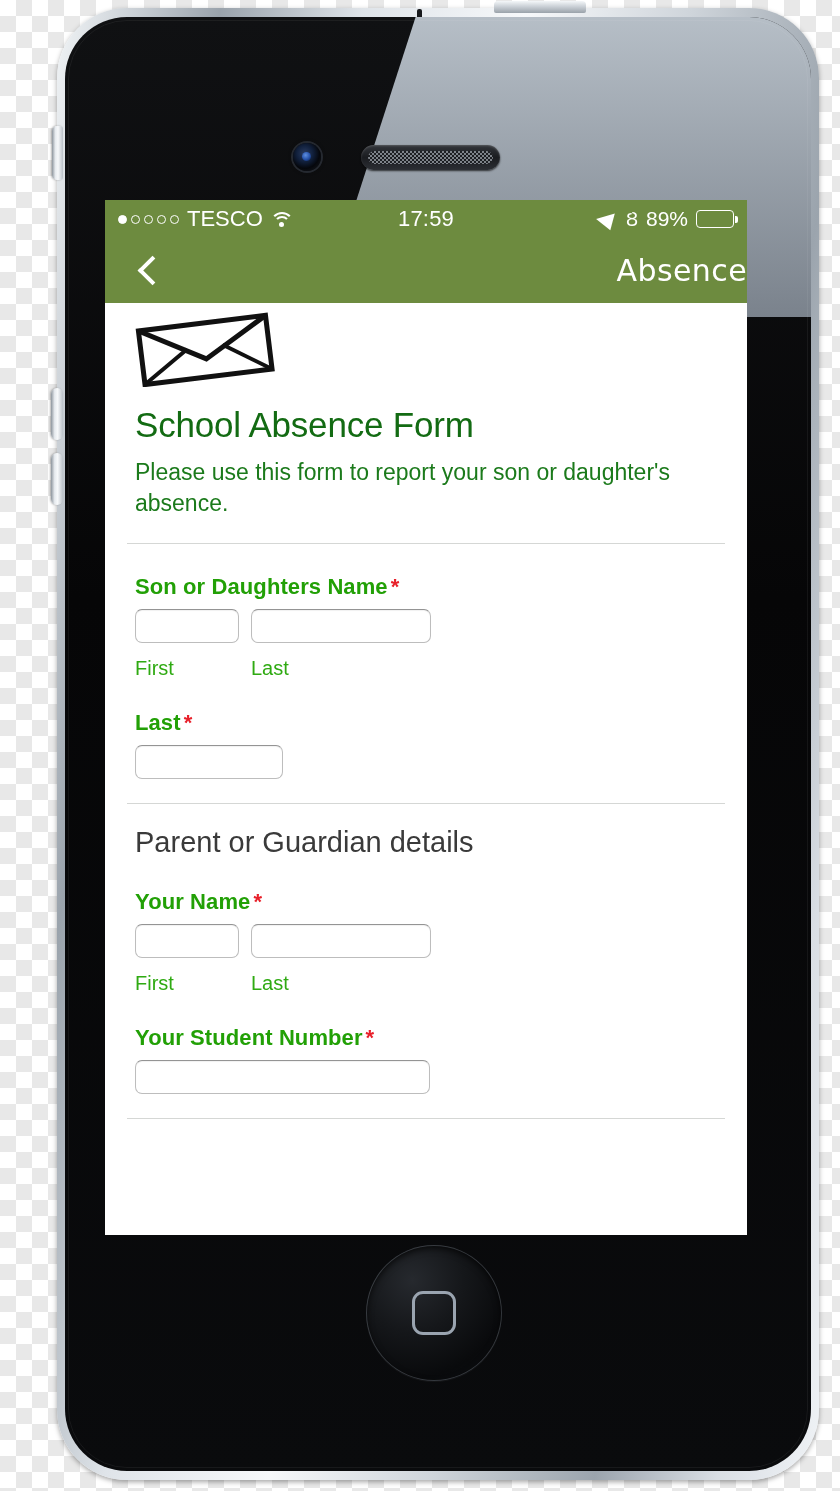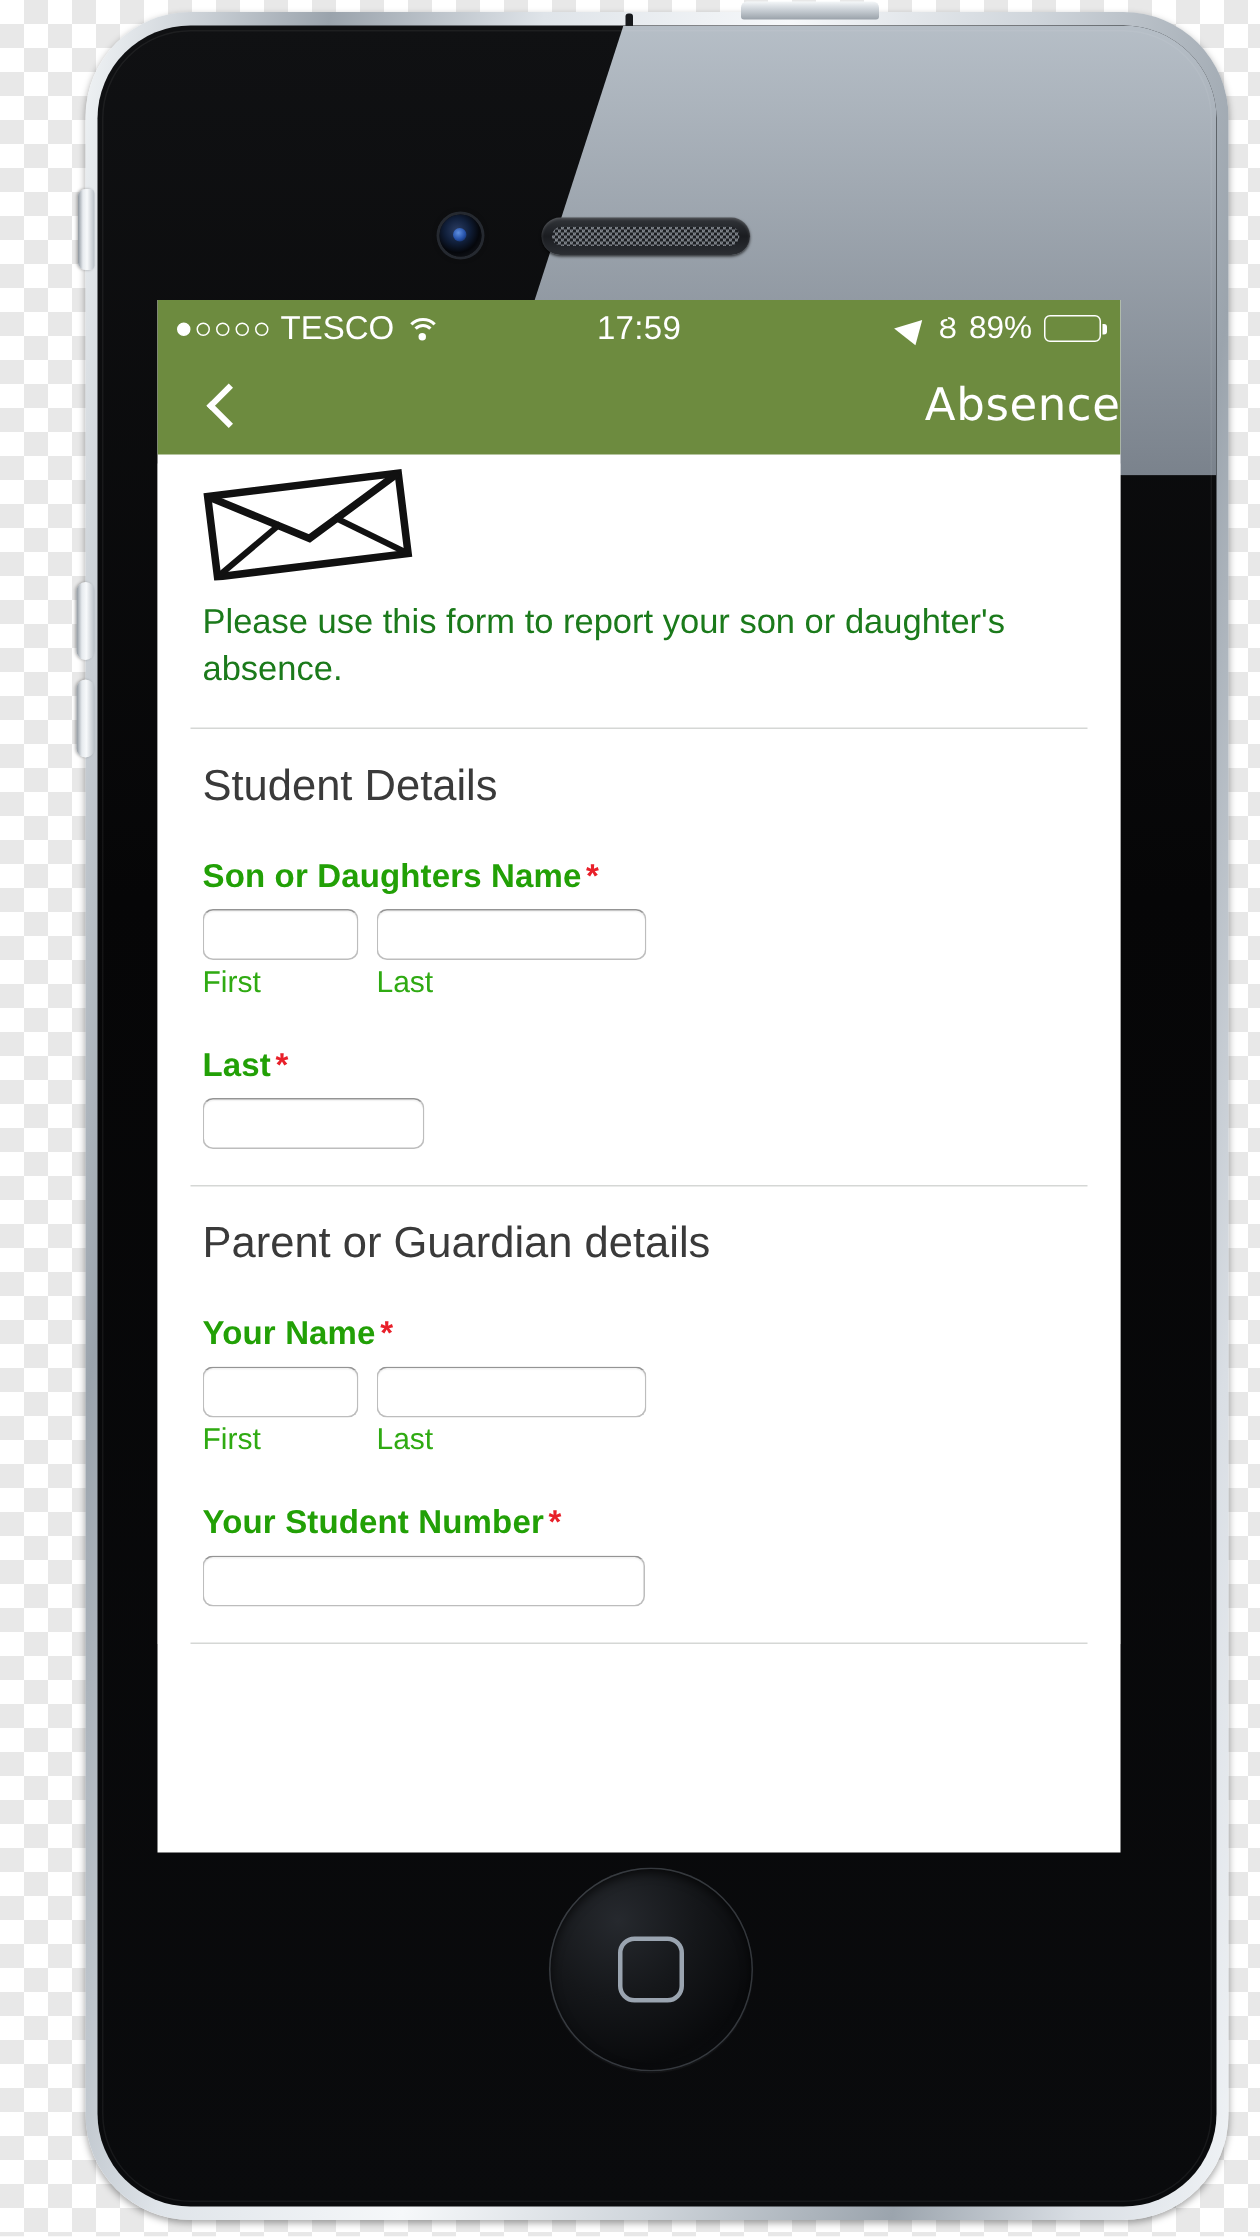--- a/index.html
+++ b/index.html
@@ -334,21 +334,21 @@
     outline: none;
     font-size: 18px;
     padding: 0 7px;
     font-family: "Liberation Sans", sans-serif;
   }
   .tbox.w-first { width: 104px; }
   .tbox.w-last  { width: 180px; }
   .tbox.w-class { width: 148px; }
   .tbox.w-phone { width: 295px; }
 
-  .sublabels { display: flex; gap: 12px; margin-top: 4px; }
+  .sublabels { display: flex; gap: 12px; margin-top: 14px; }
   .sublabel {
     color: #2faa12;
     font-size: 20px;
   }
   .sublabel.w-first { width: 104px; }
   .sublabel.w-last  { width: 180px; }
 </style>
 </head>
 <body>
 
@@ -422,24 +422,24 @@
         <svg viewBox="0 0 152 78" width="152" height="78" aria-hidden="true">
           <g transform="rotate(-7 76 39)">
             <rect x="12" y="14" width="128" height="54" fill="#ffffff" stroke="#111111" stroke-width="5"></rect>
             <path d="M12 14 L76 50 L140 14" fill="none" stroke="#111111" stroke-width="5"></path>
             <path d="M12 68 L58 38" fill="none" stroke="#111111" stroke-width="4"></path>
             <path d="M140 68 L94 38" fill="none" stroke="#111111" stroke-width="4"></path>
           </g>
         </svg>
       </div>
 
+      <h1 class="page-title">School Absence Form</h1>
       <p class="page-sub">Please use this form to report your son or daughter's absence.</p>
 
       <hr class="sep">
-      <h2 class="section-title">Student Details</h2>
 
       <div class="field">
         <div class="field-label">
           <span>Son or Daughters Name</span><span class="req">*</span>
         </div>
         <div class="inputs-row">
           <input class="tbox w-first" type="text" value="" style="">
           <input class="tbox w-last" type="text" value="" style="">
         </div>
         <div class="sublabels">

